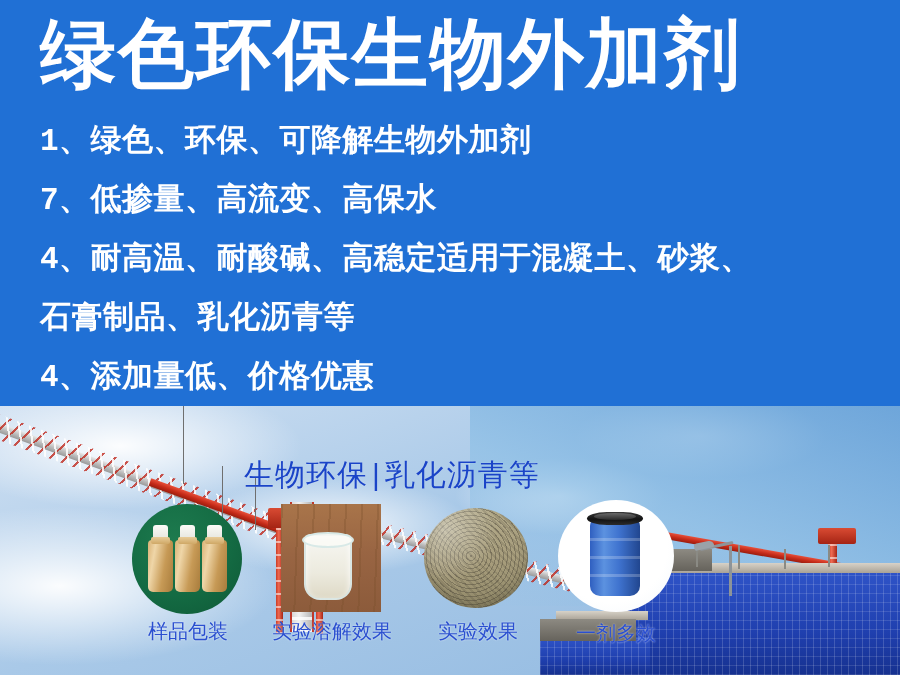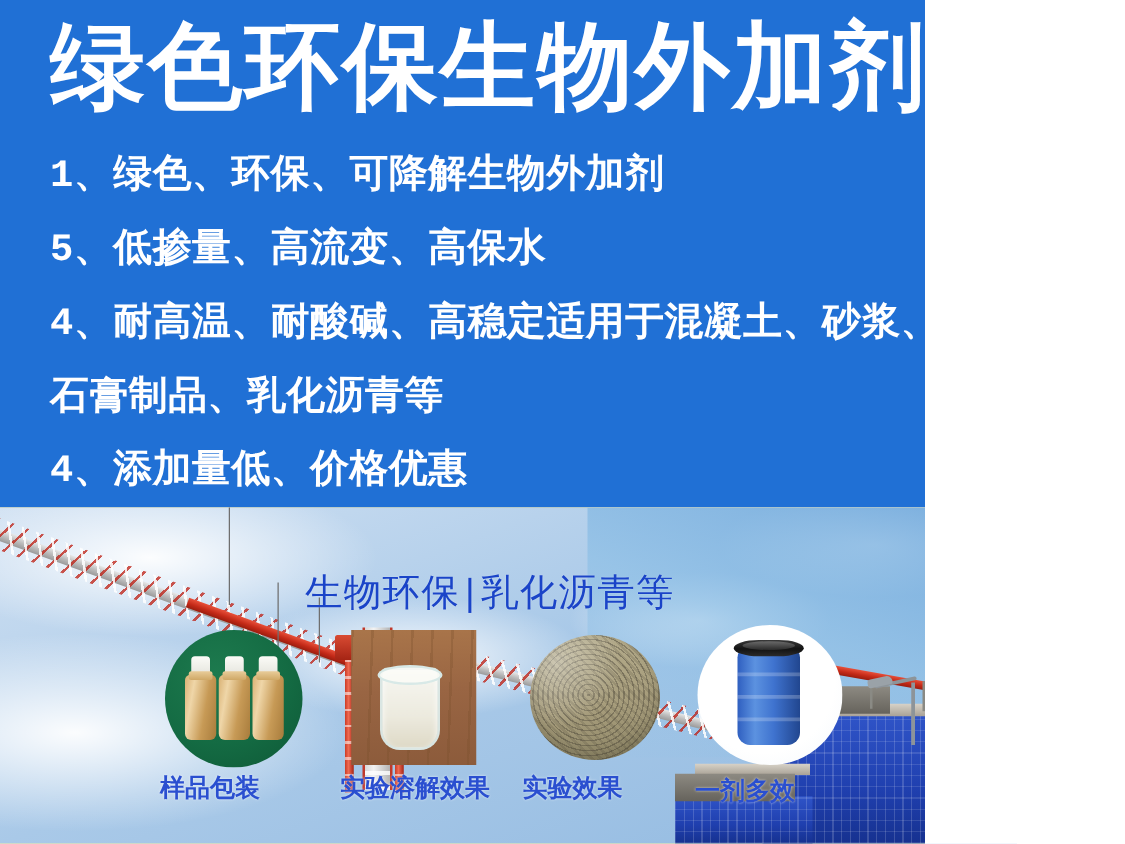--- a/index.html
+++ b/index.html
@@ -5,24 +5,24 @@
   html, body {
     margin: 0;
     padding: 0;
     background: #ffffff;
   }
   body {
     font-family: "Liberation Sans", "DejaVu Sans", sans-serif;
   }
   #poster {
     position: relative;
-    width: 740px;
+    width: 900px;
     height: 675px;
     overflow: hidden;
-    background: #fde047;
+    background: #7dd3fc;
   }
 
   
   .blue-panel {
     position: absolute;
     left: 0; top: 0;
     width: 900px;
     height: 406px;
     background: #2070d5;
     overflow: hidden;
@@ -206,25 +206,25 @@
     width: 120px;
   }
   .thumb-media {
     position: relative;
     width: 118px;
     height: 112px;
     overflow: hidden;
   }
   .thumb-label {
     margin-top: 4px;
-    text-align: left;
+    text-align: center;
     font-size: 20px;
     line-height: 26px;
     color: #2a4fd0;
-    font-weight: bold;
+    font-weight: normal;
     white-space: nowrap;
     text-shadow: 0 0 2px rgba(255,255,255,0.7);
   }
 
   
   .green-circle {
     position: absolute;
     left: 4px; top: 2px;
     width: 110px; height: 110px;
     border-radius: 50%;
@@ -336,21 +336,21 @@
 <body>
 
 <div id="poster">
 
   <div class="blue-panel">
 
     <div class="poster-title">绿色环保生物外加剂</div>
 
     <div class="bullet-list">
       <div class="bullet-line">1、绿色、环保、可降解生物外加剂</div>
-      <div class="bullet-line">5、低掺量、高流变、高保水</div>
+      <div class="bullet-line">7、低掺量、高流变、高保水</div>
       <div class="bullet-line">4、耐高温、耐酸碱、高稳定适用于混凝土、砂浆、</div>
       <div class="bullet-line">石膏制品、乳化沥青等</div>
       <div class="bullet-line">4、添加量低、价格优惠</div>
     </div>
   </div>
 
   <div class="photo-band">
     <div class="sky"></div>
     <div class="sky-right-blue"></div>
 

